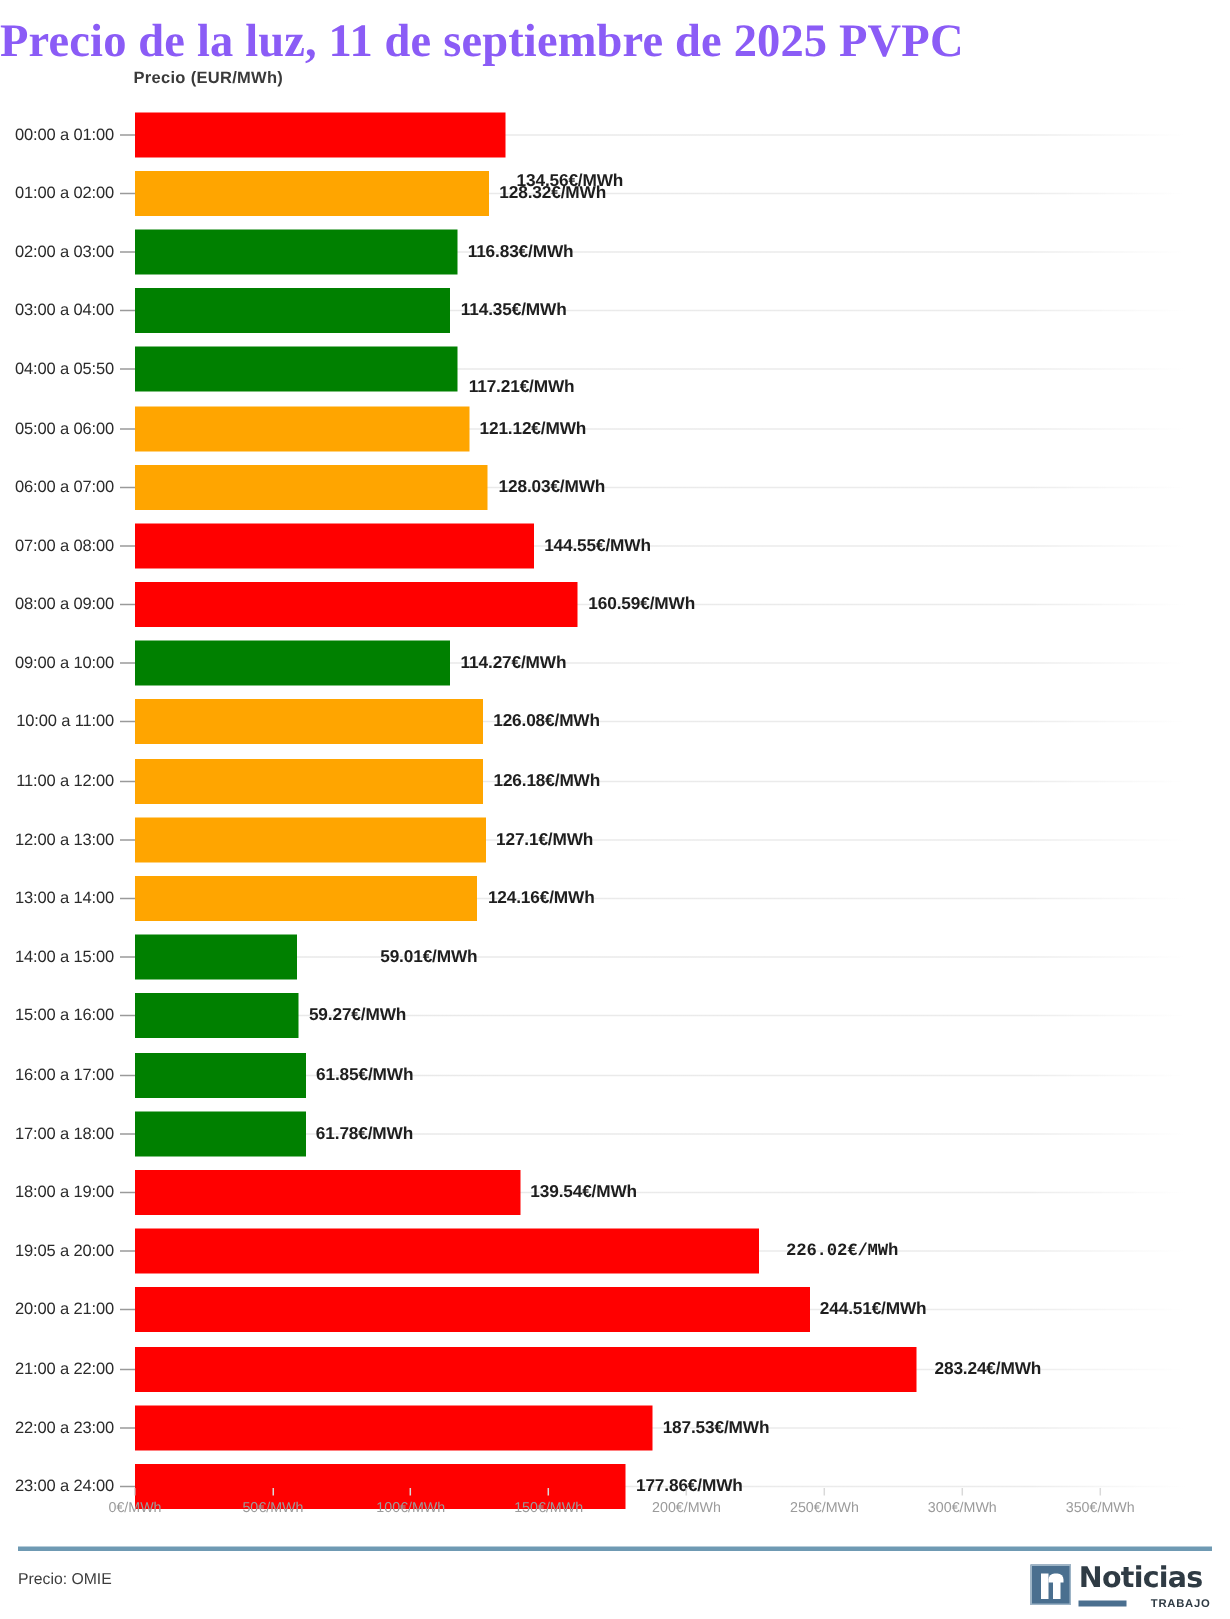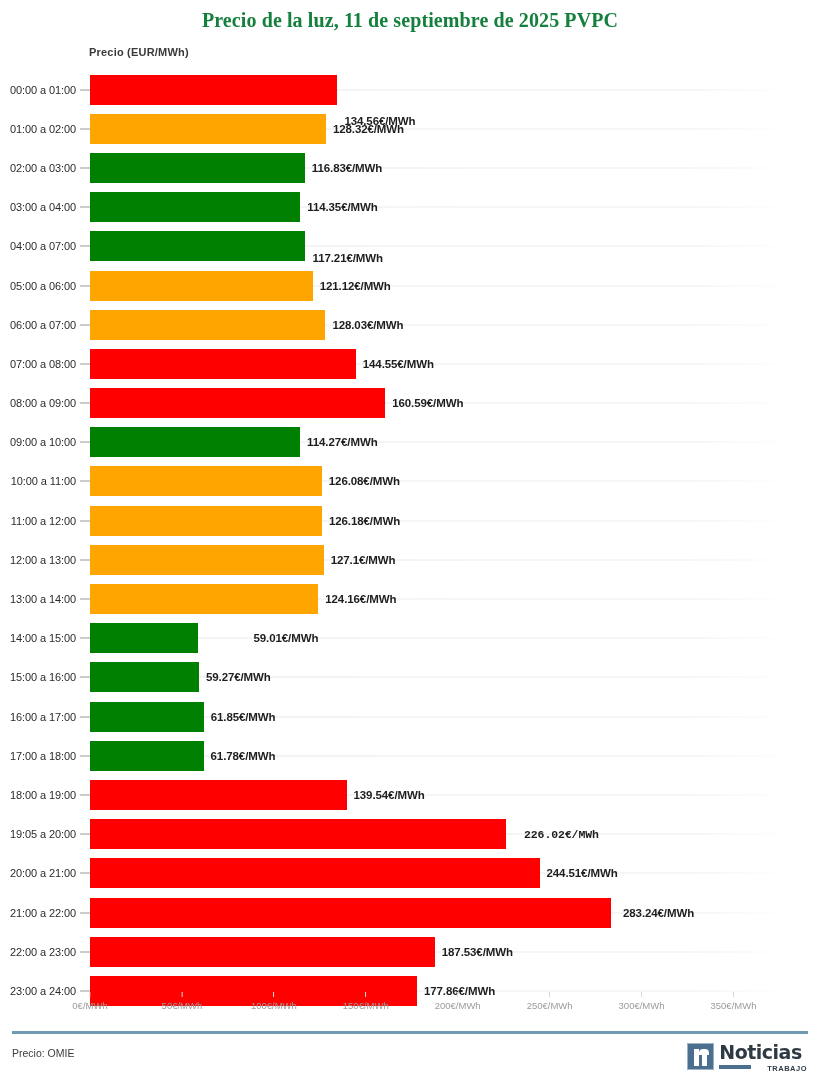--- a/index.html
+++ b/index.html
@@ -12,23 +12,23 @@
     font-family: "Liberation Sans", sans-serif;
     color: #222;
     position: relative;
     overflow: hidden;
   }
 
   
   .chart-title {
     font-family: "Liberation Serif", serif;
     font-weight: bold;
-    font-size: 20px;
-    text-align: center;
-    color: #15803d;
+    font-size: 31px;
+    text-align: left;
+    color: #8b5cf6;
     padding-top: 9px;
     letter-spacing: .1px;
   }
 
   
   .series-label {
     position: absolute;
     left: 89px;
     top: 46px;
     font-size: 11px;
@@ -183,21 +183,21 @@
   .logo-text { display: flex; flex-direction: column; line-height: 1; }
   .logo-word {
     font-family: "DejaVu Sans", sans-serif;
     font-size: 19px;
     font-weight: bold;
     color: #2f3b44;
     letter-spacing: -.5px;
   }
   .logo-sub {
     display: flex;
-    align-items: flex-start;
+    align-items: center;
     gap: 16px;
     margin-top: 3px;
   }
   .logo-rule {
     flex: 1;
     height: 4px;
     background: #4a6f8f;
     min-width: 32px;
   }
   .logo-sub-text {
@@ -238,21 +238,21 @@
     </div>
     <div class="row">
       <div class="gridline"></div>
       <div class="row-label">03:00 a 04:00</div>
       <div class="tick-mark"></div>
       <div class="bar" style="width: 210.232px; background: rgb(0, 128, 0);"></div>
       <div class="bar-value" style="left: 307.232px;">114.35€/MWh</div>
     </div>
     <div class="row">
       <div class="gridline"></div>
-      <div class="row-label">04:00 a 07:00</div>
+      <div class="row-label">04:00 a 05:50</div>
       <div class="tick-mark"></div>
       <div class="bar" style="width: 215.491px; background: rgb(0, 128, 0);"></div>
       <div class="bar-value" style="left: 312.491px; margin-top: 12px;">117.21€/MWh</div>
     </div>
     <div class="row">
       <div class="gridline"></div>
       <div class="row-label">05:00 a 06:00</div>
       <div class="tick-mark"></div>
       <div class="bar" style="width: 222.679px; background: rgb(255, 165, 0);"></div>
       <div class="bar-value" style="left: 319.679px;">121.12€/MWh</div>

